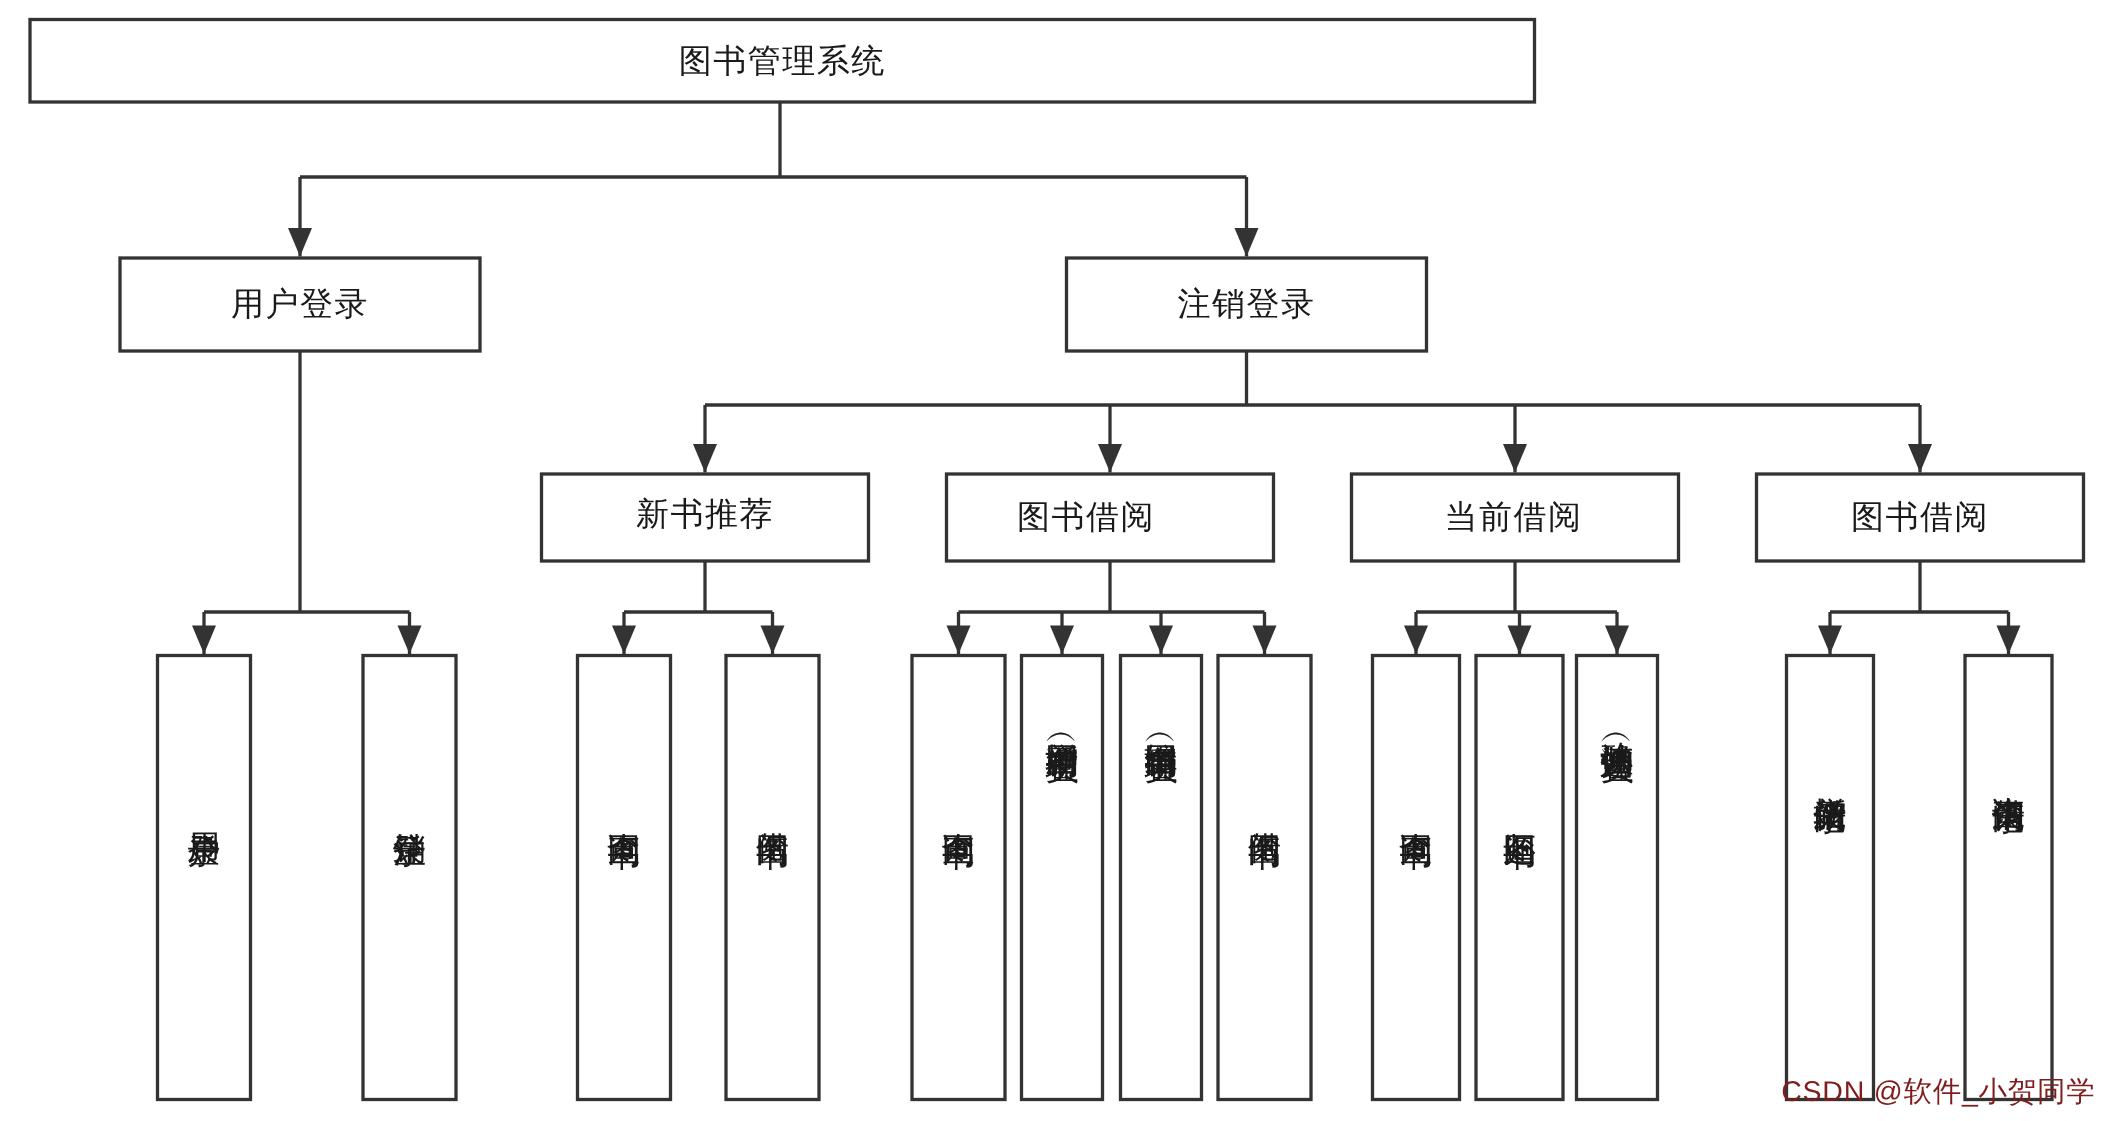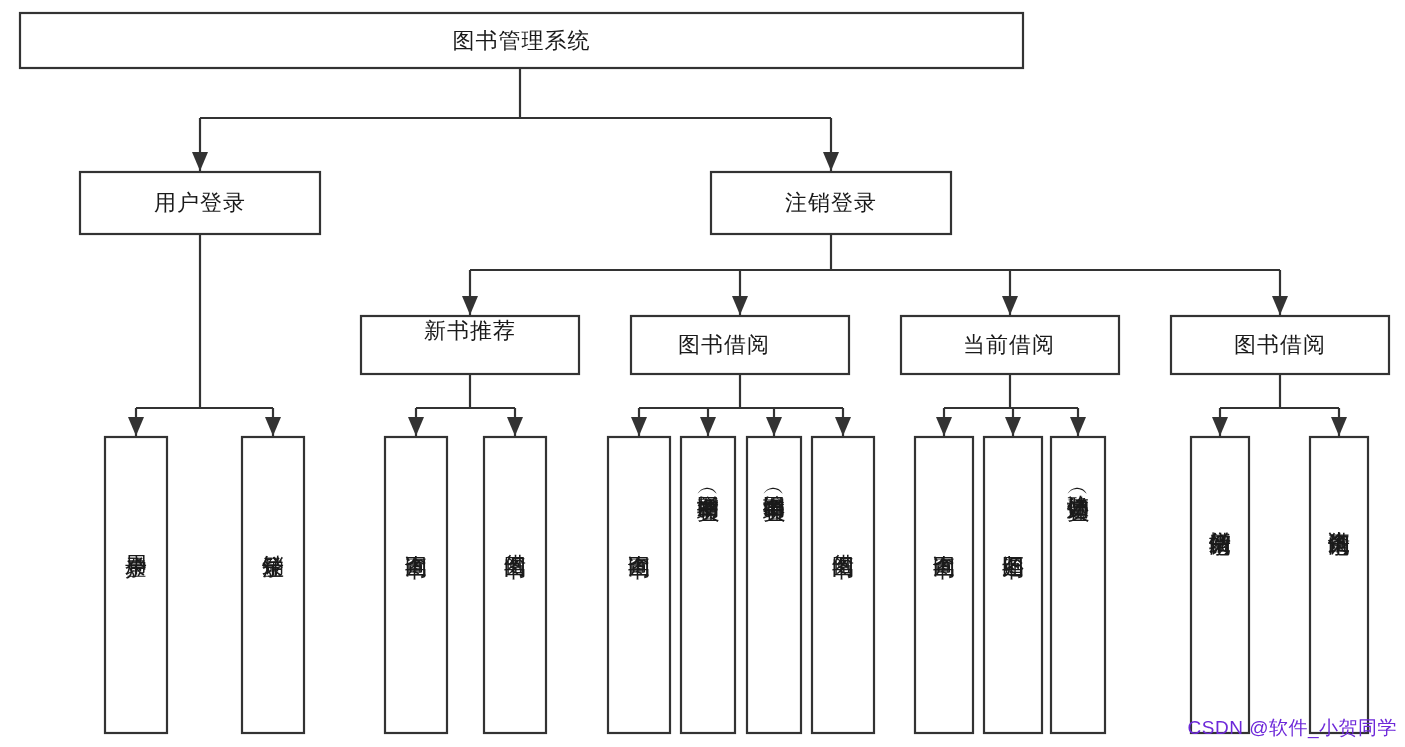--- a/index.html
+++ b/index.html
@@ -71,21 +71,21 @@
     color: #1a1a1a;
     letter-spacing: 1px;
     white-space: nowrap;
   }
   #watermark {
     position: absolute;
     right: 8px;
     bottom: 6px;
     font-family: "Liberation Sans", "DejaVu Sans", sans-serif;
     font-size: 19px;
-    color: #6d28d9;
+    color: #7f1d1d;
     white-space: nowrap;
     letter-spacing: 0.5px;
   }
 </style>
 </head>
 <body>
 
 <div id="diagram-root">
 
   <svg id="flowchart" viewBox="0 0 1405 747">
@@ -170,21 +170,21 @@
   <div id="labels-layer">
       <div class="hlabel-wrap" style="left: 20px; top: 13px; width: 1003px; height: 55px; text-align: center;">
         <span class="hlabel-text">图书管理系统</span>
       </div>
       <div class="hlabel-wrap" style="left: 80px; top: 172px; width: 240px; height: 62px;">
         <span class="hlabel-text">用户登录</span>
       </div>
       <div class="hlabel-wrap" style="left: 711px; top: 172px; width: 240px; height: 62px;">
         <span class="hlabel-text">注销登录</span>
       </div>
-      <div class="hlabel-wrap" style="left: 361px; top: 304px; width: 218px; height: 54px;">
+      <div class="hlabel-wrap" style="left: 361px; top: 316px; width: 218px; height: 54px;">
         <span class="hlabel-text">新书推荐</span>
       </div>
       <div class="hlabel-wrap" style="left: 631px; top: 316px; width: 186px; height: 58px;">
         <span class="hlabel-text">图书借阅</span>
       </div>
       <div class="hlabel-wrap" style="left: 901px; top: 316px; width: 216px; height: 58px;">
         <span class="hlabel-text">当前借阅</span>
       </div>
       <div class="hlabel-wrap" style="left: 1171px; top: 316px; width: 218px; height: 58px;">
         <span class="hlabel-text">图书借阅</span>

